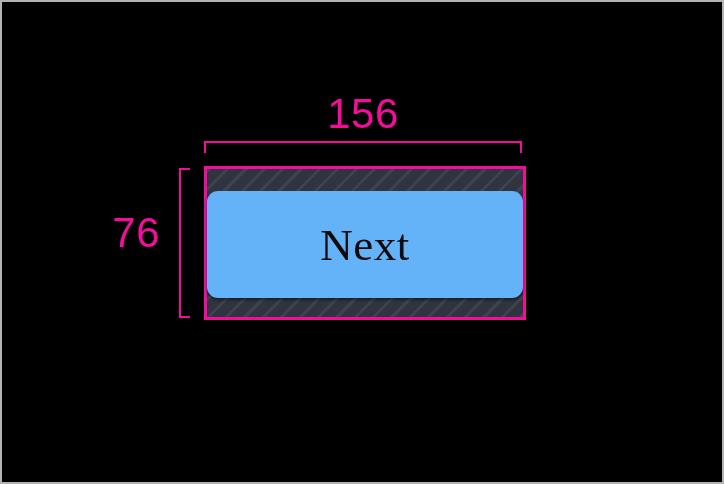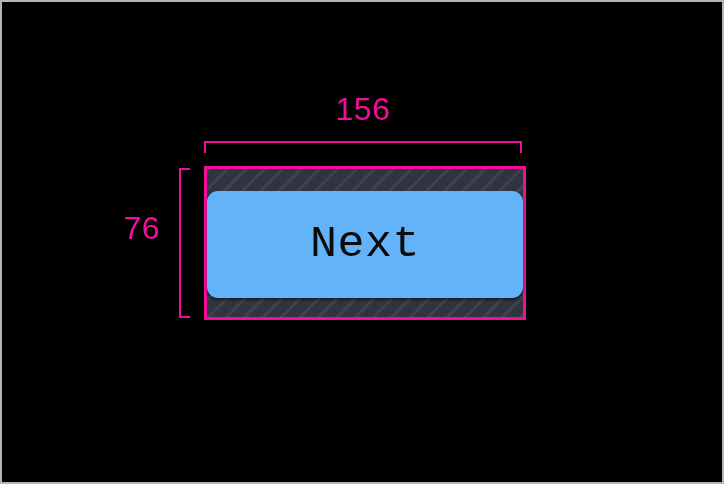--- a/index.html
+++ b/index.html
@@ -12,21 +12,21 @@
   .stage {
     position: relative;
     width: 724px; height: 484px;
     background: var(--bg, #000);
     border: 2px solid var(--frame, #b3b3b3);
     overflow: hidden;
   }
   .dim-label {
     position: absolute;
     color: var(--pink, #f20d9a);
-    font-size: 32px;
+    font-size: 42px;
     line-height: 1;
     letter-spacing: 0.5px;
     user-select: none;
   }
   .width-label { left: 202px; top: 91px; width: 318px; text-align: center; }
   .height-label { left: 58px; top: 210px; width: 100px; text-align: right; }
   .h-bracket {
     position: absolute;
     left: 202px; top: 139px; width: 318px; height: 12px;
     border-top: 2.5px solid var(--pink, #f20d9a);
@@ -54,21 +54,21 @@
       var(--hatch-base, #2f343e) 3px 13px
     );
   }
   .next-button {
     position: absolute;
     left: 0; right: 0; top: 22px; bottom: 19px;
     background: var(--btn-bg, #64b2f8);
     color: var(--btn-fg, #0b0b0b);
     border: none;
     border-radius: 11px;
-    font-family: Liberation Mono, monospace;
+    font-family: Liberation Serif, serif;
     font-size: 45px;
     font-weight: 500;
     letter-spacing: 0.5px;
     display: flex;
     align-items: center;
     justify-content: center;
     box-shadow: 0 2px 3px rgba(0,0,0,0.45);
     cursor: pointer;
   }
 </style>

